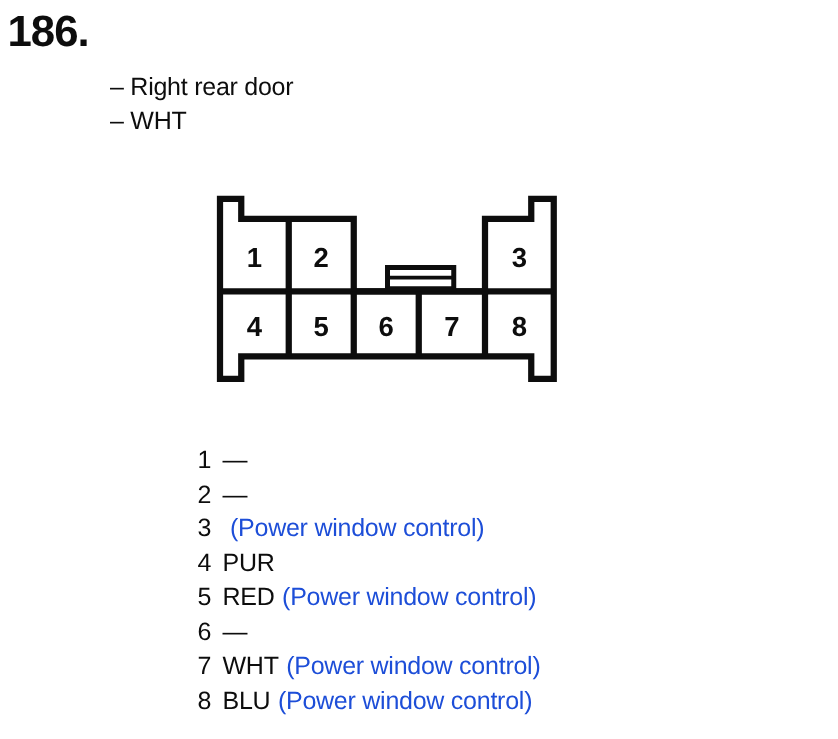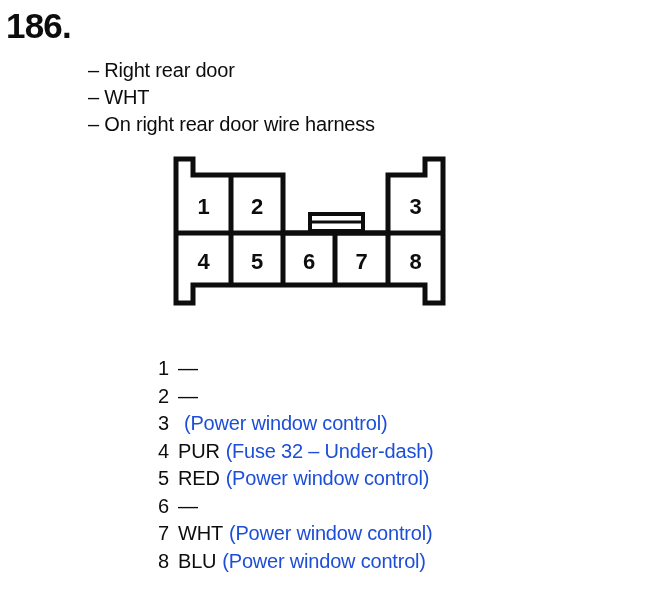--- a/index.html
+++ b/index.html
@@ -55,21 +55,20 @@
 
 <div class="page">
 
   <div class="title-row">
     <span>186.</span>
   </div>
 
   <div class="notes">
     <div>– Right rear door</div>
     <div>– WHT</div>
-    <div>– On right rear door wire harness</div>
   </div>
 
   <div class="connector">
     <svg width="280" height="158" viewBox="0 0 280 158">
 
       <path d="M6 7 H23 V23 H113 V81 H218 V23 H255 V7 H273 V151 H255 V133 H23 V151 H6 Z" fill="none" stroke="#0d0d0d" stroke-width="5"></path>
 
       <path d="M6 81 H273" fill="none" stroke="#0d0d0d" stroke-width="5"></path>
 
       <path d="M61 23 V81" fill="none" stroke="#0d0d0d" stroke-width="5"></path>
@@ -101,21 +100,20 @@
       <span class="pin-color">—</span>
       <span class="pin-desc"></span>
     </div>
     <div class="pin-row">
       <span class="pin-num">3</span>
       <span class="pin-desc">(Power window control)</span>
     </div>
     <div class="pin-row">
       <span class="pin-num">4</span>
       <span class="pin-color">PUR</span>
-      <span class="pin-desc">(Fuse 32 – Under-dash)</span>
     </div>
     <div class="pin-row">
       <span class="pin-num">5</span>
       <span class="pin-color">RED</span>
       <span class="pin-desc">(Power window control)</span>
     </div>
     <div class="pin-row">
       <span class="pin-num">6</span>
       <span class="pin-color">—</span>
       <span class="pin-desc"></span>

